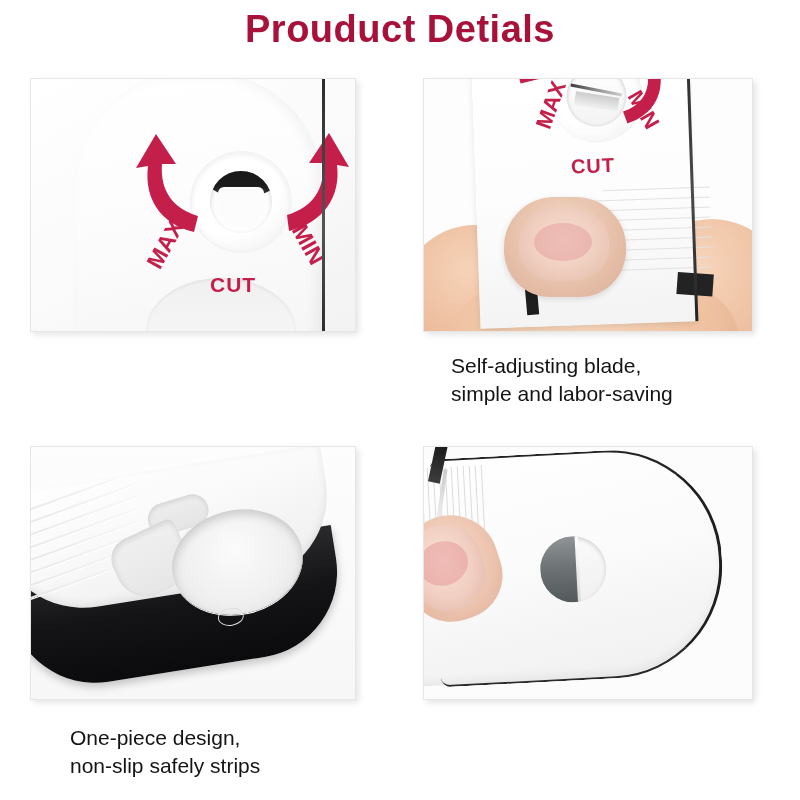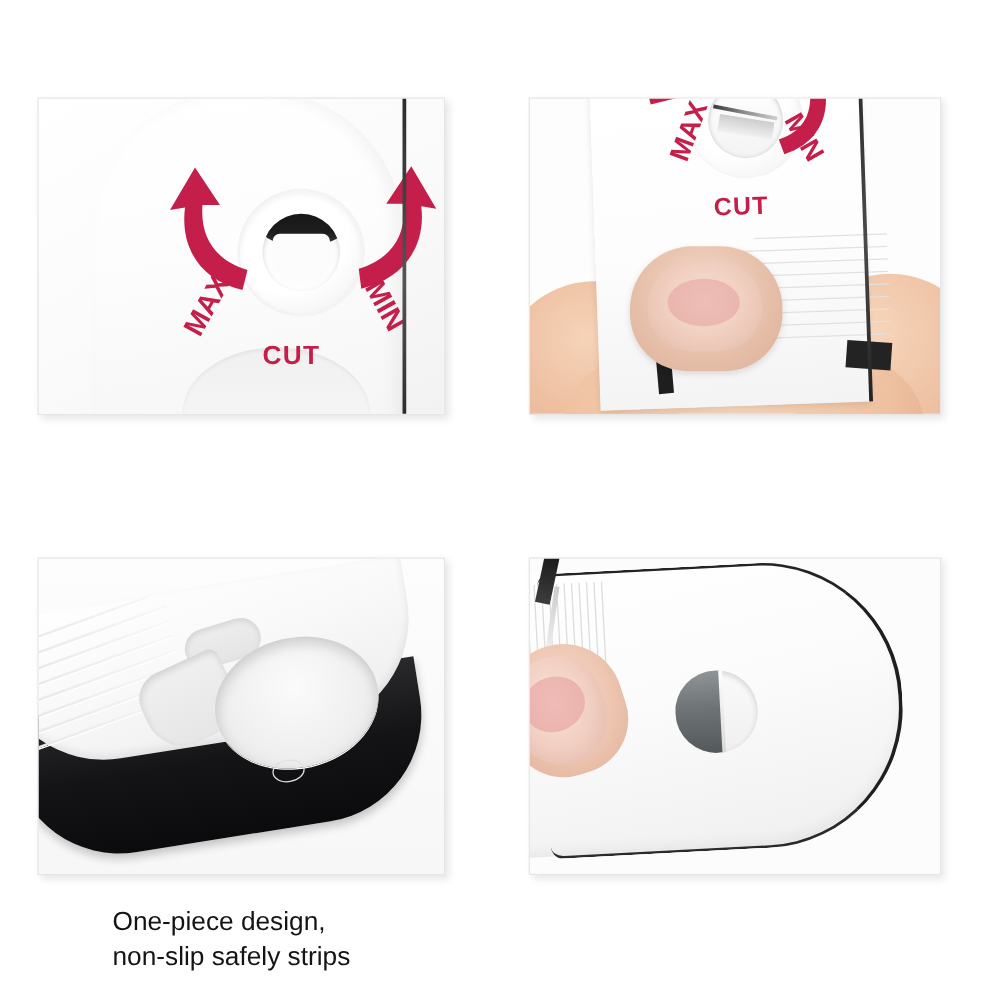--- a/index.html
+++ b/index.html
@@ -41,21 +41,21 @@
 
   .caption {
     margin-top:20px;
     font-size:21px;
     line-height:28px;
     color:#141414;
     white-space:pre-line;
   }
   .cell.c1 .caption { margin-left:6px; }
   .cell.c2 .caption { margin-left:28px; }
-  .cell.c3 .caption { margin-left:60px; margin-top:24px; }
+  .cell.c3 .caption { margin-left:40px; margin-top:24px; }
   .cell.c4 .caption { margin-left:72px; margin-top:24px; }
 
   
   .p1-bg { position:absolute; inset:0; background:
       linear-gradient(150deg,#ffffff 0%,#fafafa 55%,#f2f2f2 100%); }
   .p1-body {
     position:absolute; left:43px; top:-6px; width:248px; height:300px;
     background:linear-gradient(170deg,#ffffff 0%,#fdfdfd 40%,#f4f4f4 100%);
     border-top-left-radius:112px; border-top-right-radius:112px;
     box-shadow:inset -6px 0 14px rgba(0,0,0,0.05);
@@ -313,20 +313,21 @@
     position:absolute; left:16px; top:22px; width:4px; height:52px;
     background:linear-gradient(180deg,#cccccc,#efefef);
     transform:rotate(8deg);
   }
 </style>
 </head>
 <body>
 
 <div class="page">
 
+  <div class="title">Prouduct Detials</div>
 
   <div class="grid">
 
     <div class="cell c1">
       <div class="photo">
         <div class="p1-bg"></div>
         <div class="p1-body">
           <div class="p1-lowerlip"></div>
           <div class="p1-ringouter">
             <div class="p1-hole"></div>
@@ -381,20 +382,22 @@
           <div class="lbl p2-max">MAX</div>
           <div class="lbl p2-min">MIN</div>
           <div class="lbl p2-cut">CUT</div>
           <div class="p2-jawl"></div>
           <div class="p2-jawr"></div>
         </div>
         <div class="p2-thumb">
           <div class="p2-nail"></div>
         </div>
       </div>
+      <div class="caption">Self-adjusting blade,
+simple and labor-saving</div>
     </div>
 
     <div class="cell c3">
       <div class="photo">
         <div class="p3-bg"></div>
         <div class="p3-wrap">
           <div class="p3-black"></div>
           <div class="p3-white">
             <div class="p3-ridgepad">
               <i style="top:6px"></i>

